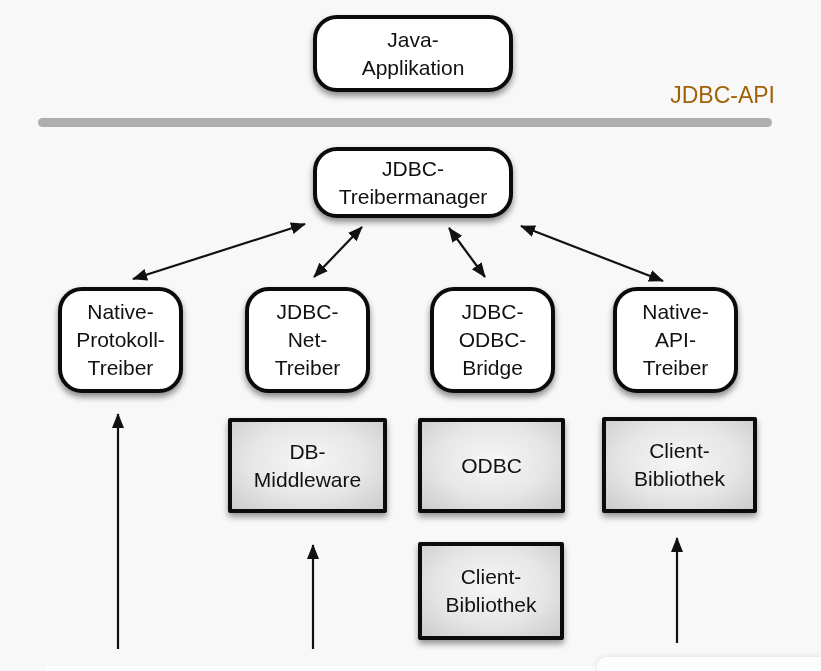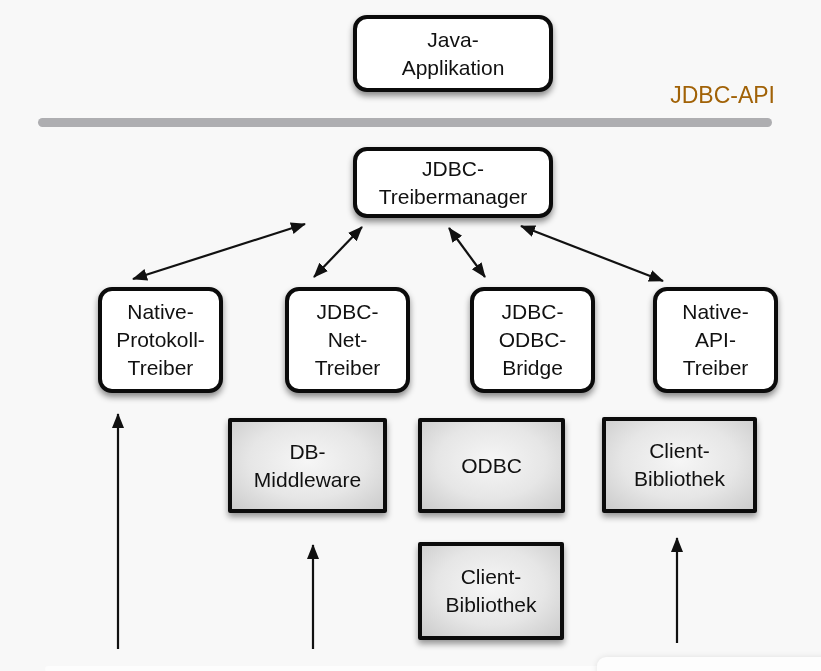--- a/index.html
+++ b/index.html
@@ -12,23 +12,22 @@
 
   .box{
     position:absolute;box-sizing:border-box;
     display:flex;align-items:center;justify-content:center;
     border:4px solid var(--box-border);
     color:var(--text);text-align:center;
     font-size:21px;line-height:1.32;
   }
   .rounded{
     background:var(--box-fill);
-    border-radius:14px;
+    border-radius:24px;
     box-shadow:0 4px 6px rgba(0,0,0,0.45);
-    margin-left:40px;
   }
   .graybox{
     background:radial-gradient(ellipse at 50% 45%, #f6f6f6 0%, #e6e6e6 55%, #cbcbcb 100%);
     border-radius:2px;
     box-shadow:0 4px 6px rgba(0,0,0,0.40);
   }
   .box-label{white-space:pre-line;}
 
   .api-label{
     position:absolute;left:615px;top:82px;width:160px;

